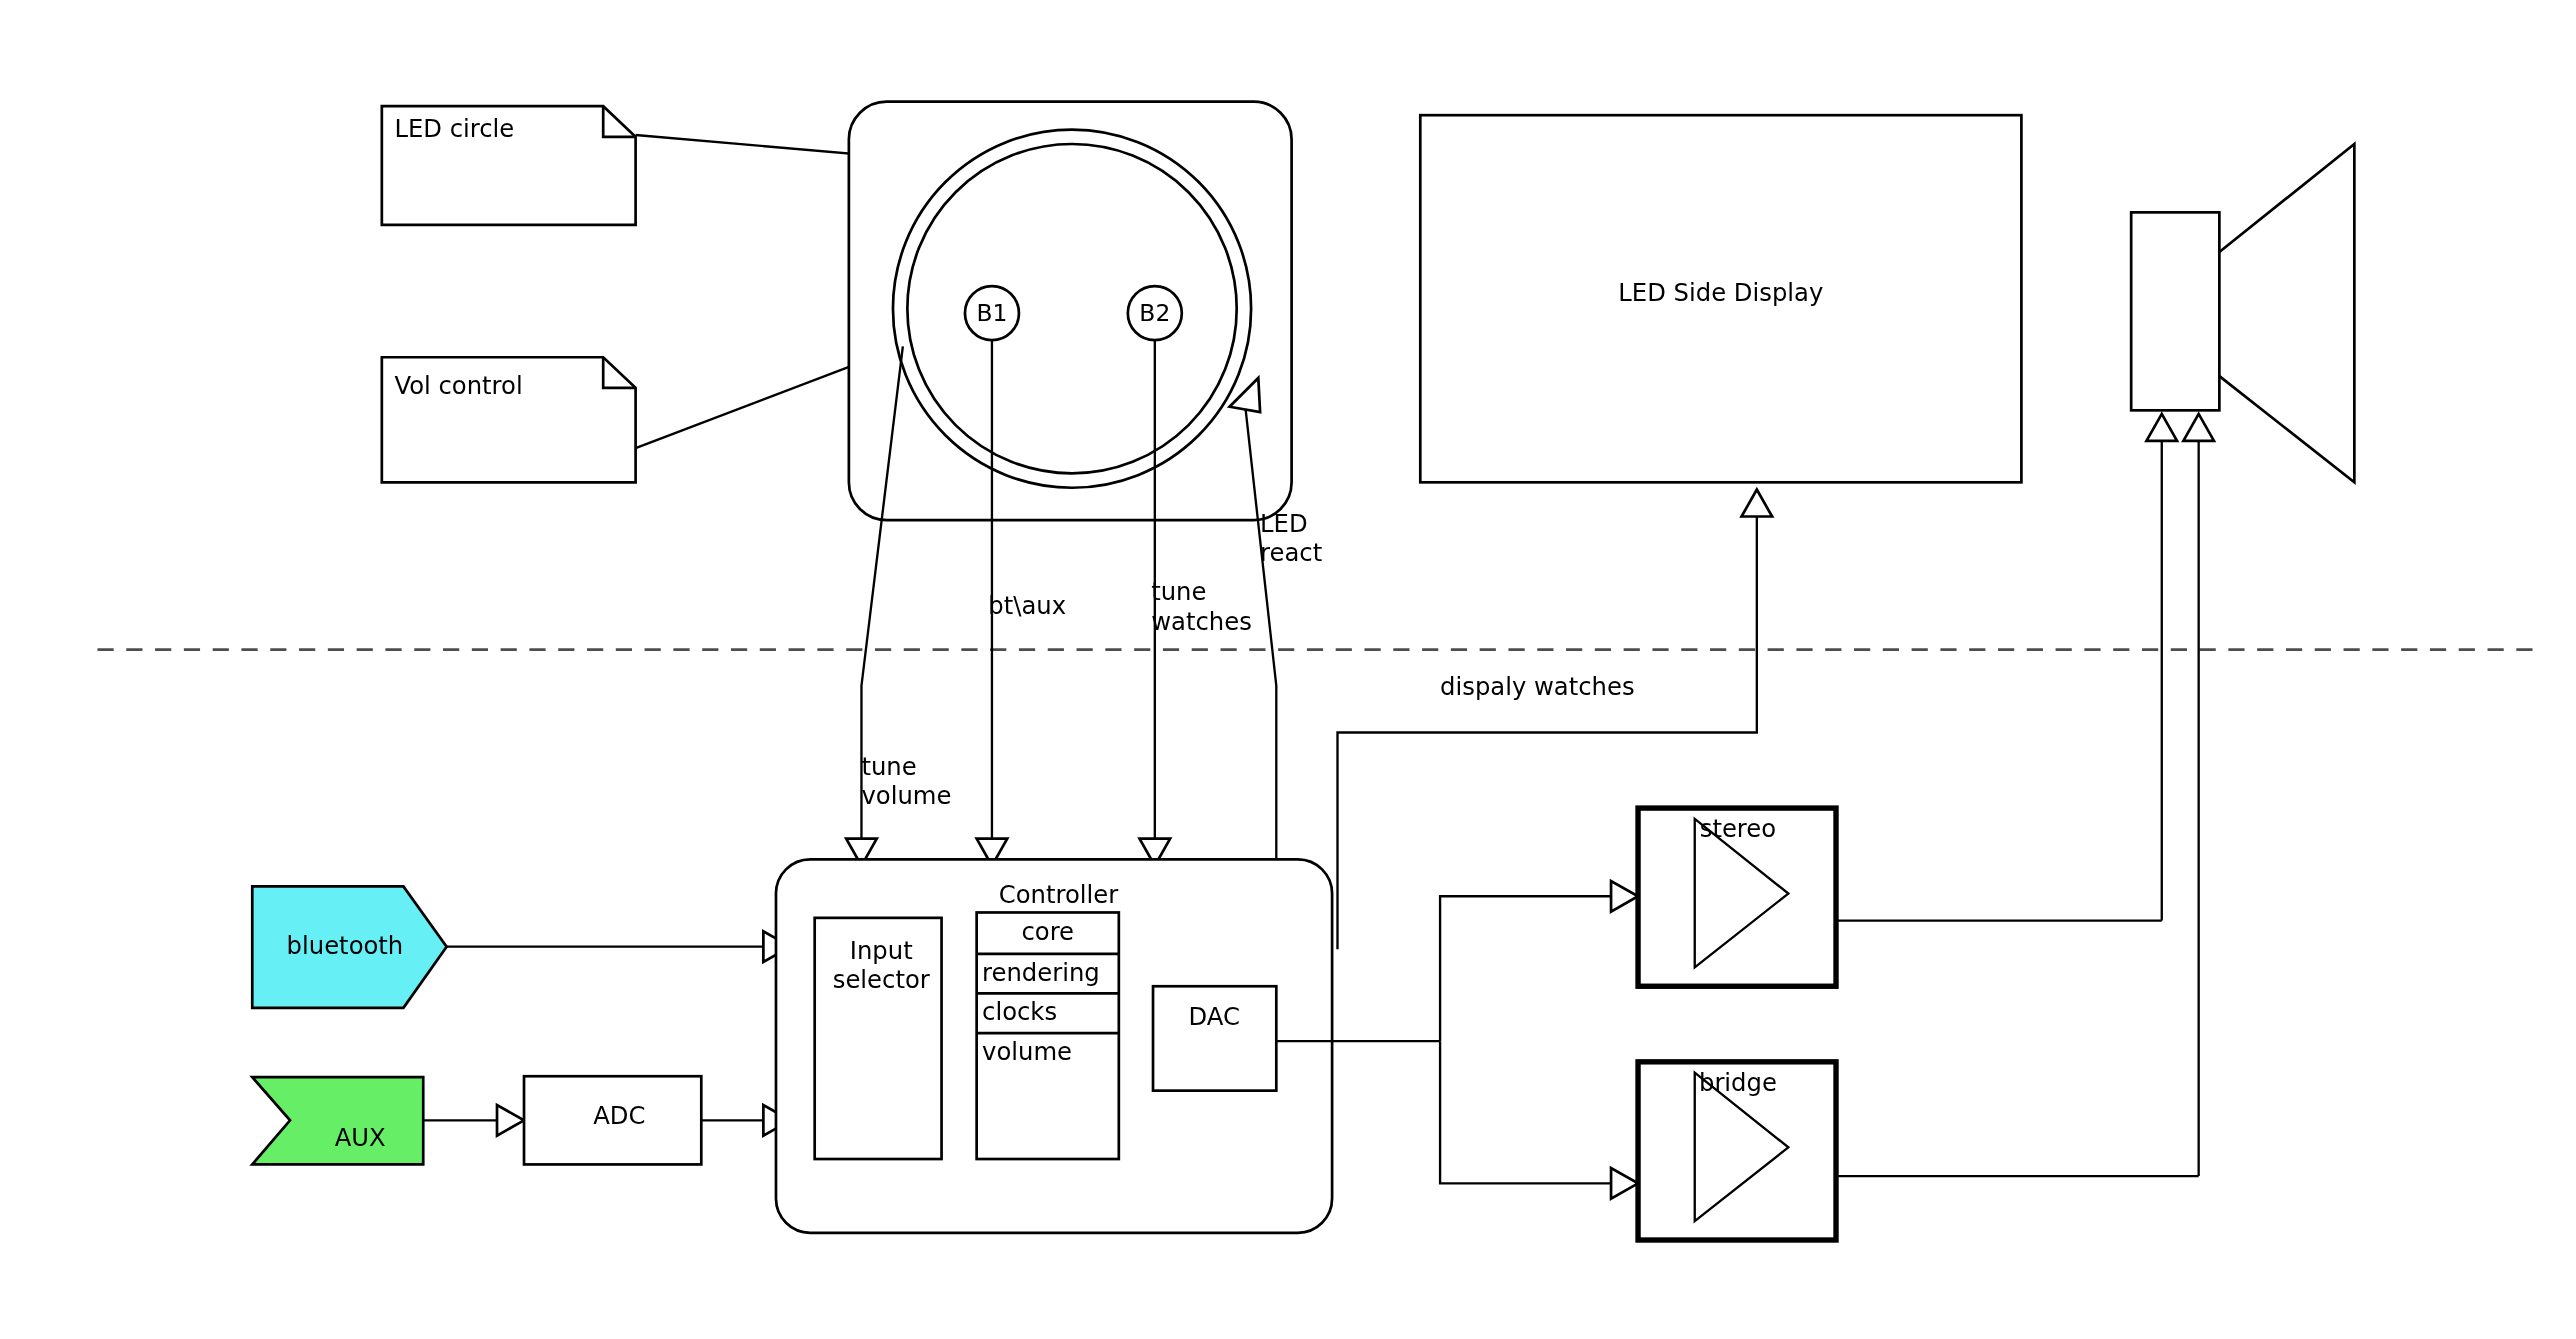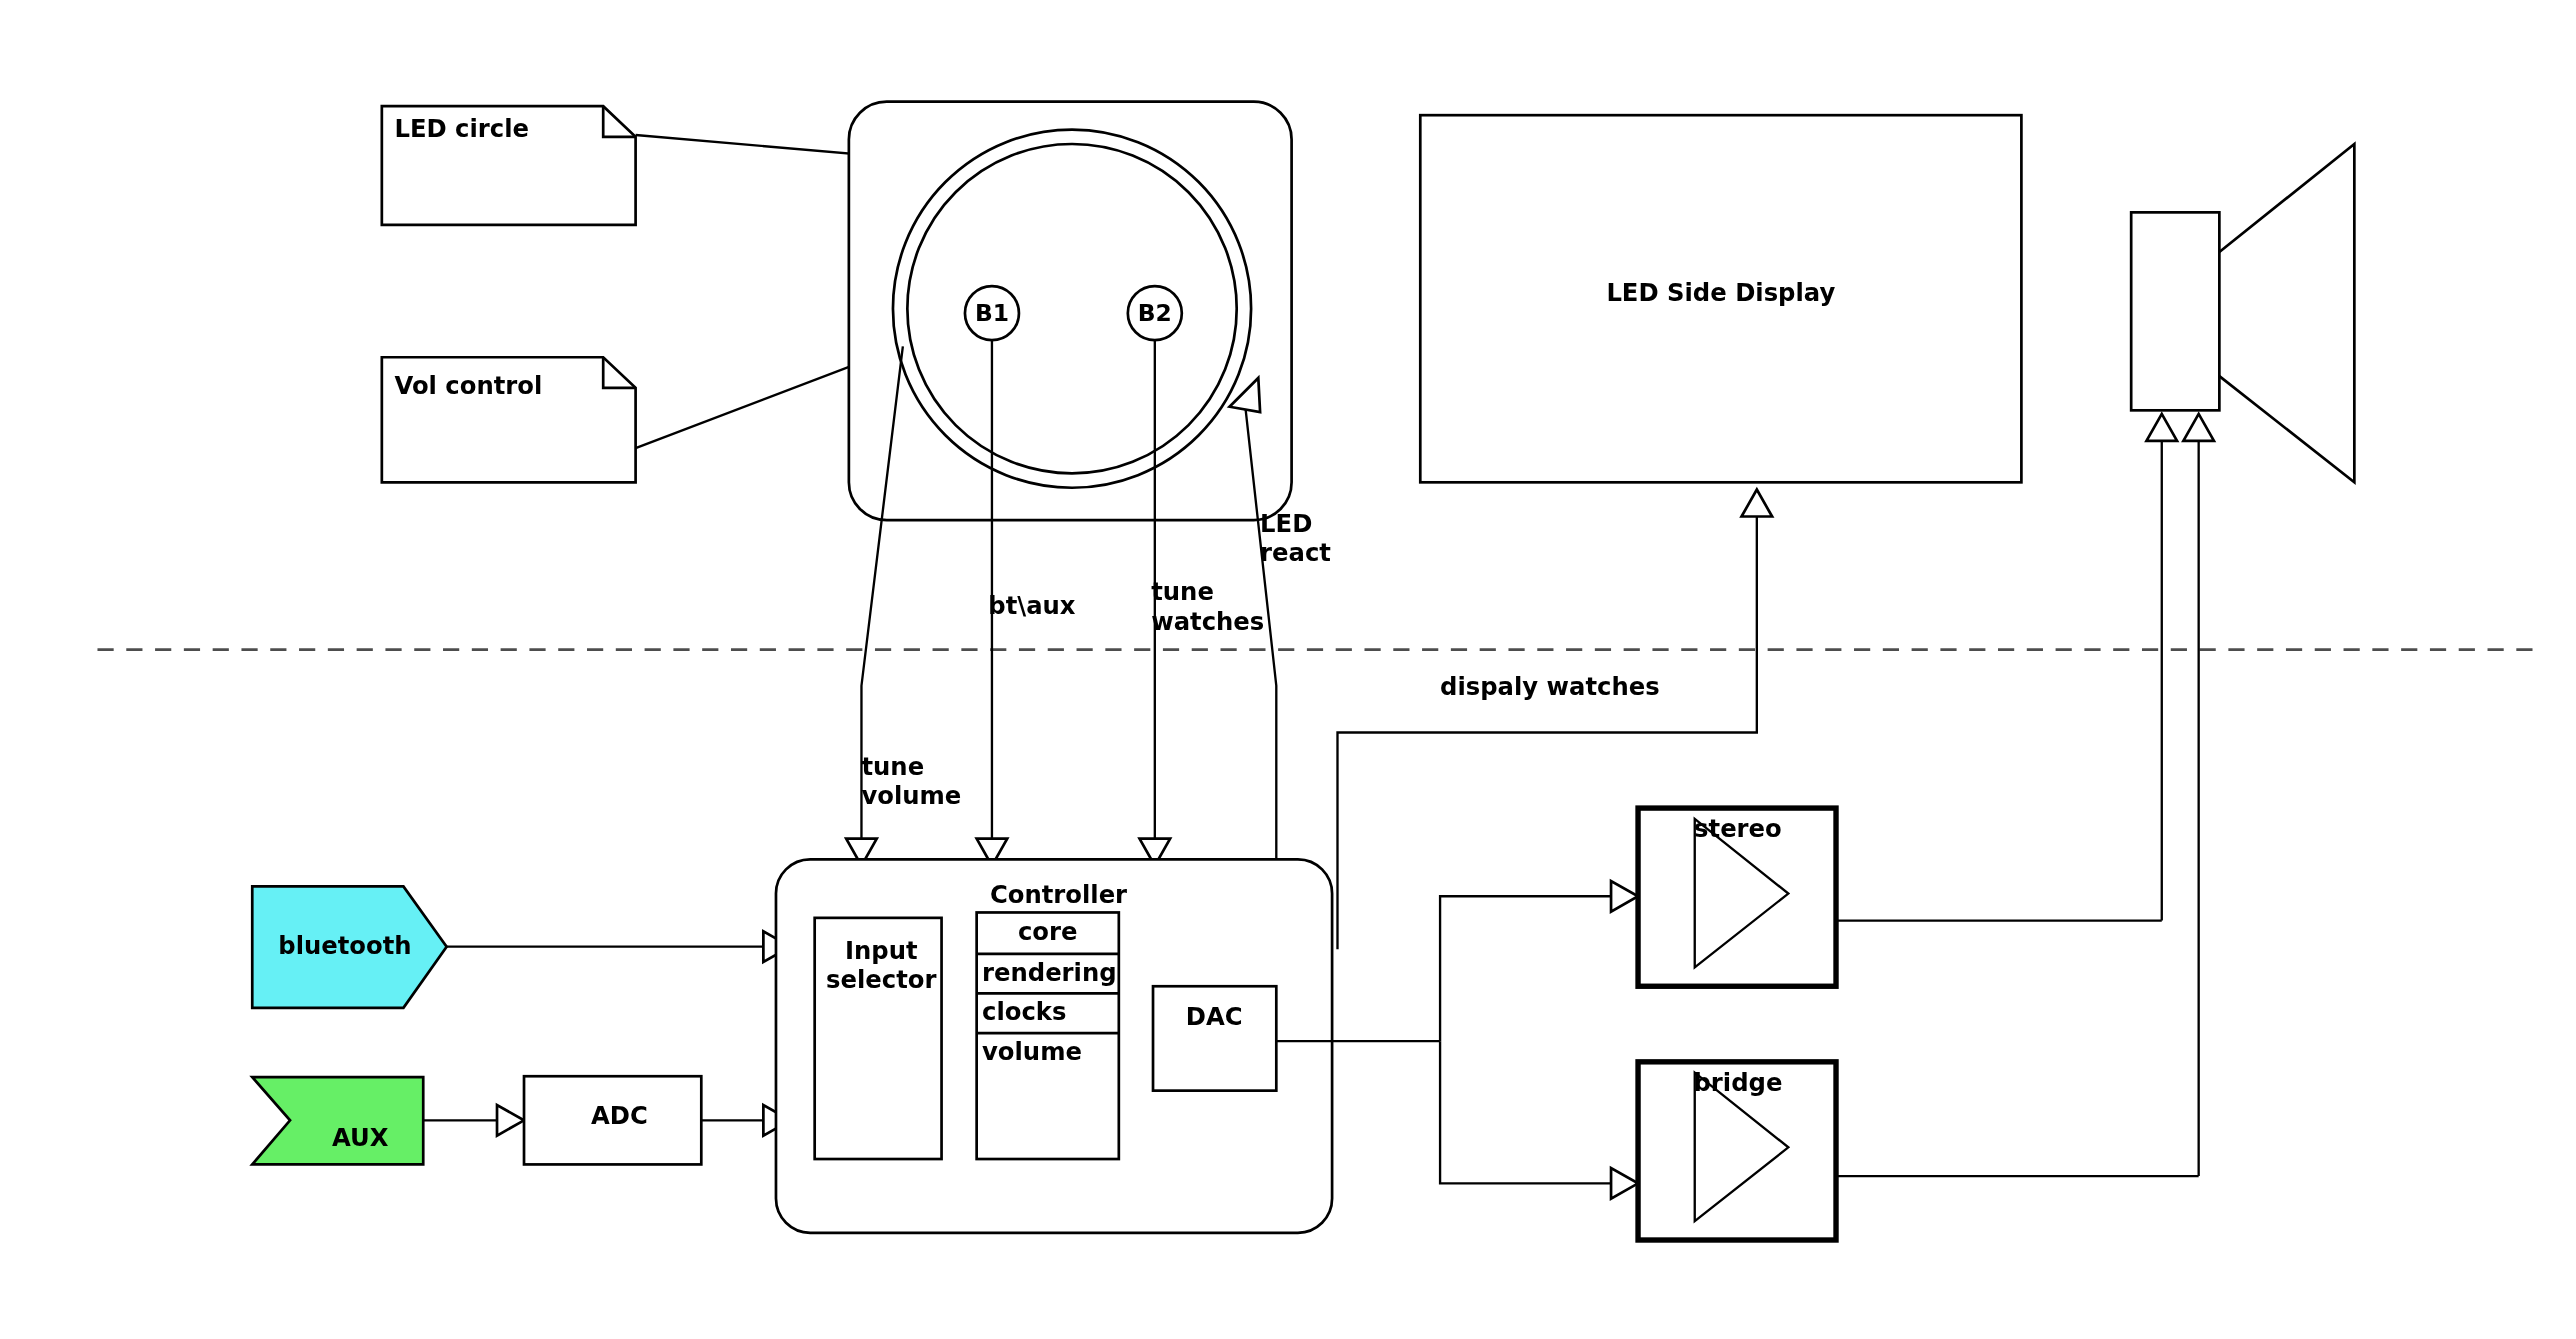--- a/index.html
+++ b/index.html
@@ -10,21 +10,20 @@
   }
   body {
     font-family: "DejaVu Sans", sans-serif;
   }
   #canvas {
     position: relative;
     width: 2536px;
     height: 1339px;
     background: #ffffff;
     overflow: hidden;
-    font-weight: bold;
   }
   svg.layer {
     position: absolute;
     top: 0;
     left: 0;
     width: 2576px;
     height: 1339px;
   }
   .stroke {
     fill: none;

